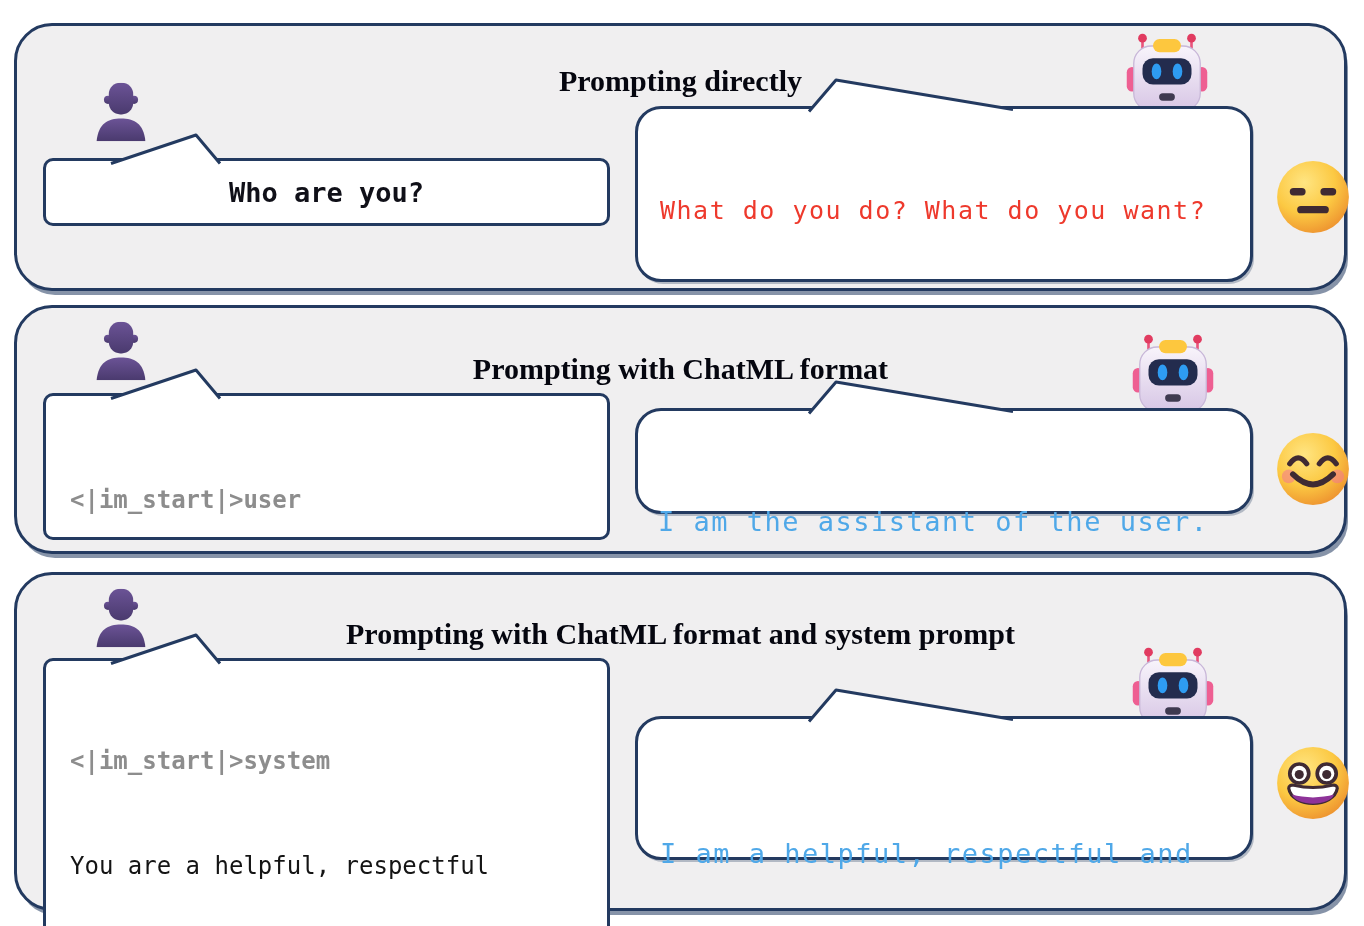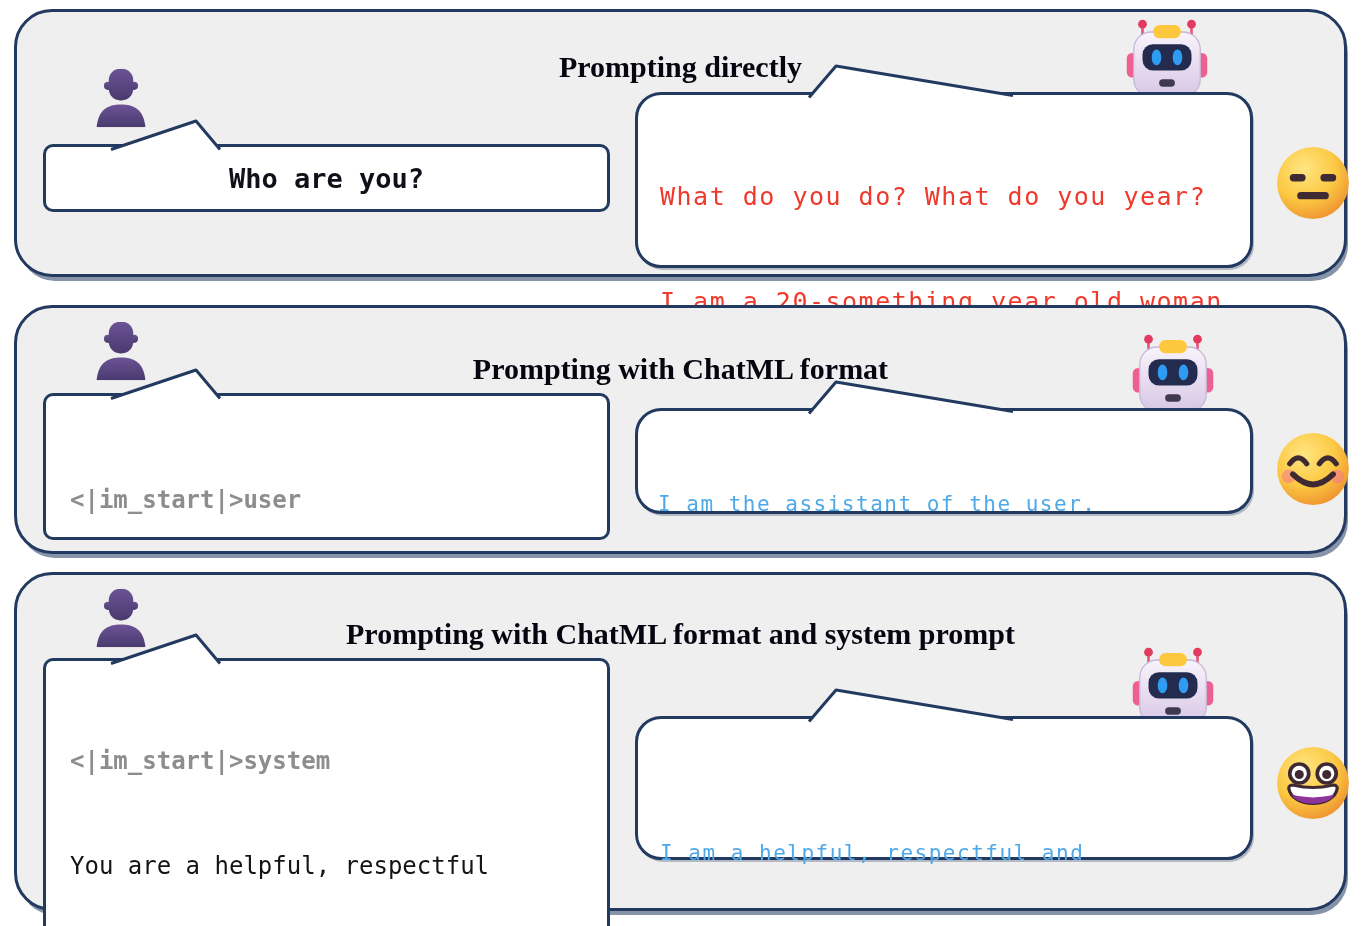--- a/index.html
+++ b/index.html
@@ -5,21 +5,21 @@
   html,body{margin:0;padding:0;}
   body{
     width:1364px;height:926px;position:relative;background:#ffffff;
     font-family:"Liberation Sans",sans-serif;overflow:hidden;
   }
   .panel{
     position:absolute;left:14px;width:1333px;box-sizing:border-box;
     background:#f0eff0;border:3px solid #233a60;border-radius:38px;
     box-shadow:3px 6px 0 -2px rgba(35,58,96,.55);
   }
-  #panel-1{top:9px;height:268px;}
+  #panel-1{top:23px;height:268px;}
   #panel-2{top:305px;height:249px;}
   #panel-3{top:572px;height:339px;}
   .panel-title{
     position:absolute;left:0;right:0;text-align:center;
     font-family:"Liberation Serif",serif;font-weight:bold;font-size:30px;color:#05060f;
   }
   #panel-1 .panel-title{top:13px;}
   #panel-2 .panel-title{top:19px;text-align:center;}
   #panel-3 .panel-title{top:17px;}
   .bubble{
@@ -36,21 +36,21 @@
   .seg-bold{color:#141414;font-weight:normal;}
   .mono-center{
     display:flex;align-items:center;justify-content:center;
     font-family:"DejaVu Sans Mono",monospace;font-weight:bold;font-size:27px;color:#101018;
   }
   .mono-red{
     font-family:"DejaVu Sans Mono",monospace;font-size:25px;line-height:35px;
     letter-spacing:1.5px;color:#ee392c;white-space:pre;
   }
   .mono-blue{
-    font-family:"DejaVu Sans Mono",monospace;font-size:21px;
+    font-family:"DejaVu Sans Mono",monospace;font-size:27px;
     letter-spacing:1.5px;color:#4fa8e8;white-space:pre;
   }
   .abs{position:absolute;}
   svg{display:block;}
 </style>
 </head>
 <body>
 
 <svg width="0" height="0" style="position:absolute" aria-hidden="true">
   <defs>
@@ -134,21 +134,21 @@
 
   <svg class="abs" style="left:1106px;top:6px" width="88" height="84" viewBox="0 0 100 96">
       <use href="#sym-robot"></use>
     </svg>
 
   <div class="bubble assistant-bubble" style="left:618px;top:80px;width:618px;height:176px">
     <svg class="tail" style="left:168px;top:-33px" width="212" height="36" viewBox="0 0 212 36">
       <path d="M3,35.5 L30,4 L207,33.5" fill="#ffffff" stroke="#233a60" stroke-width="3" stroke-linejoin="round"></path>
     </svg>
     <div class="mono-red" style="position:absolute;left:22px;top:14px">
-      <div>What do you do? What do you year?</div>
+      <div>What do you do? What do you want?</div>
       <div>I am a 20-something year old woman</div>
       <div>who is trying to figure out what</div>
       <div>she wants to ...</div>
     </div>
   </div>
 
   <svg class="abs" style="left:1258px;top:133px" width="76" height="76" viewBox="0 0 72 72">
       <use href="#sym-expressionless"></use>
     </svg>
 </section>

